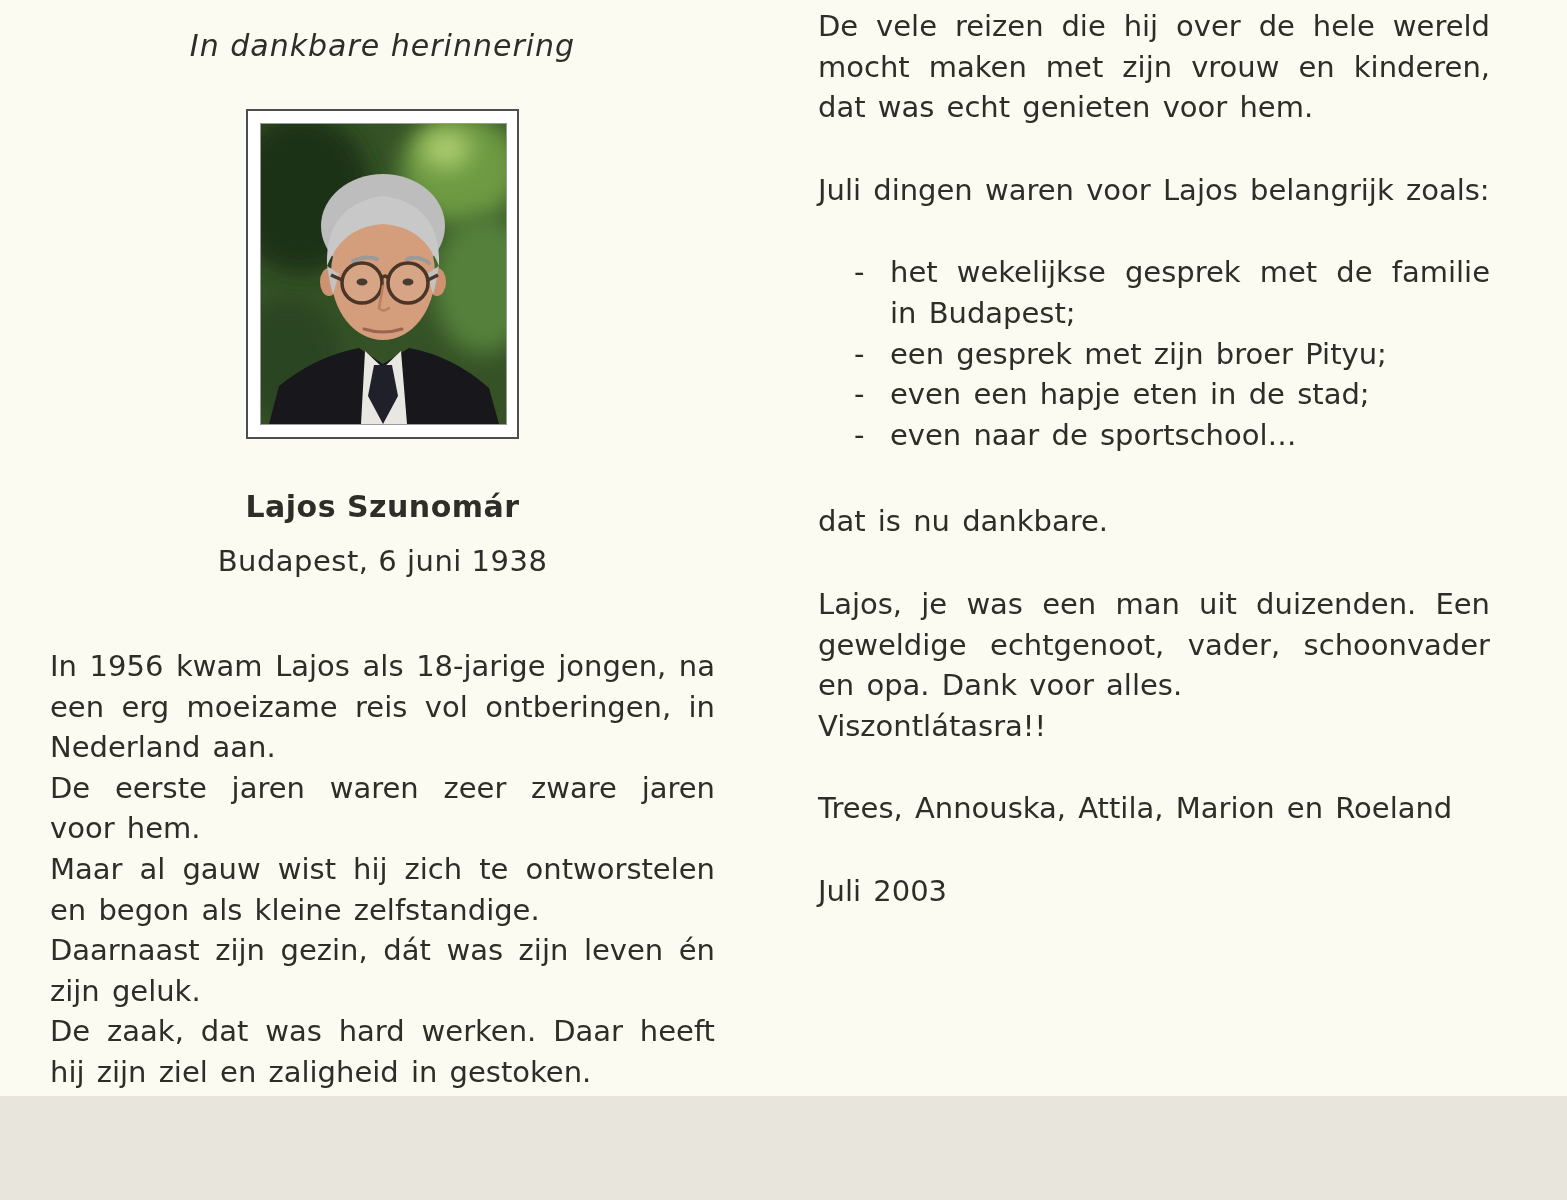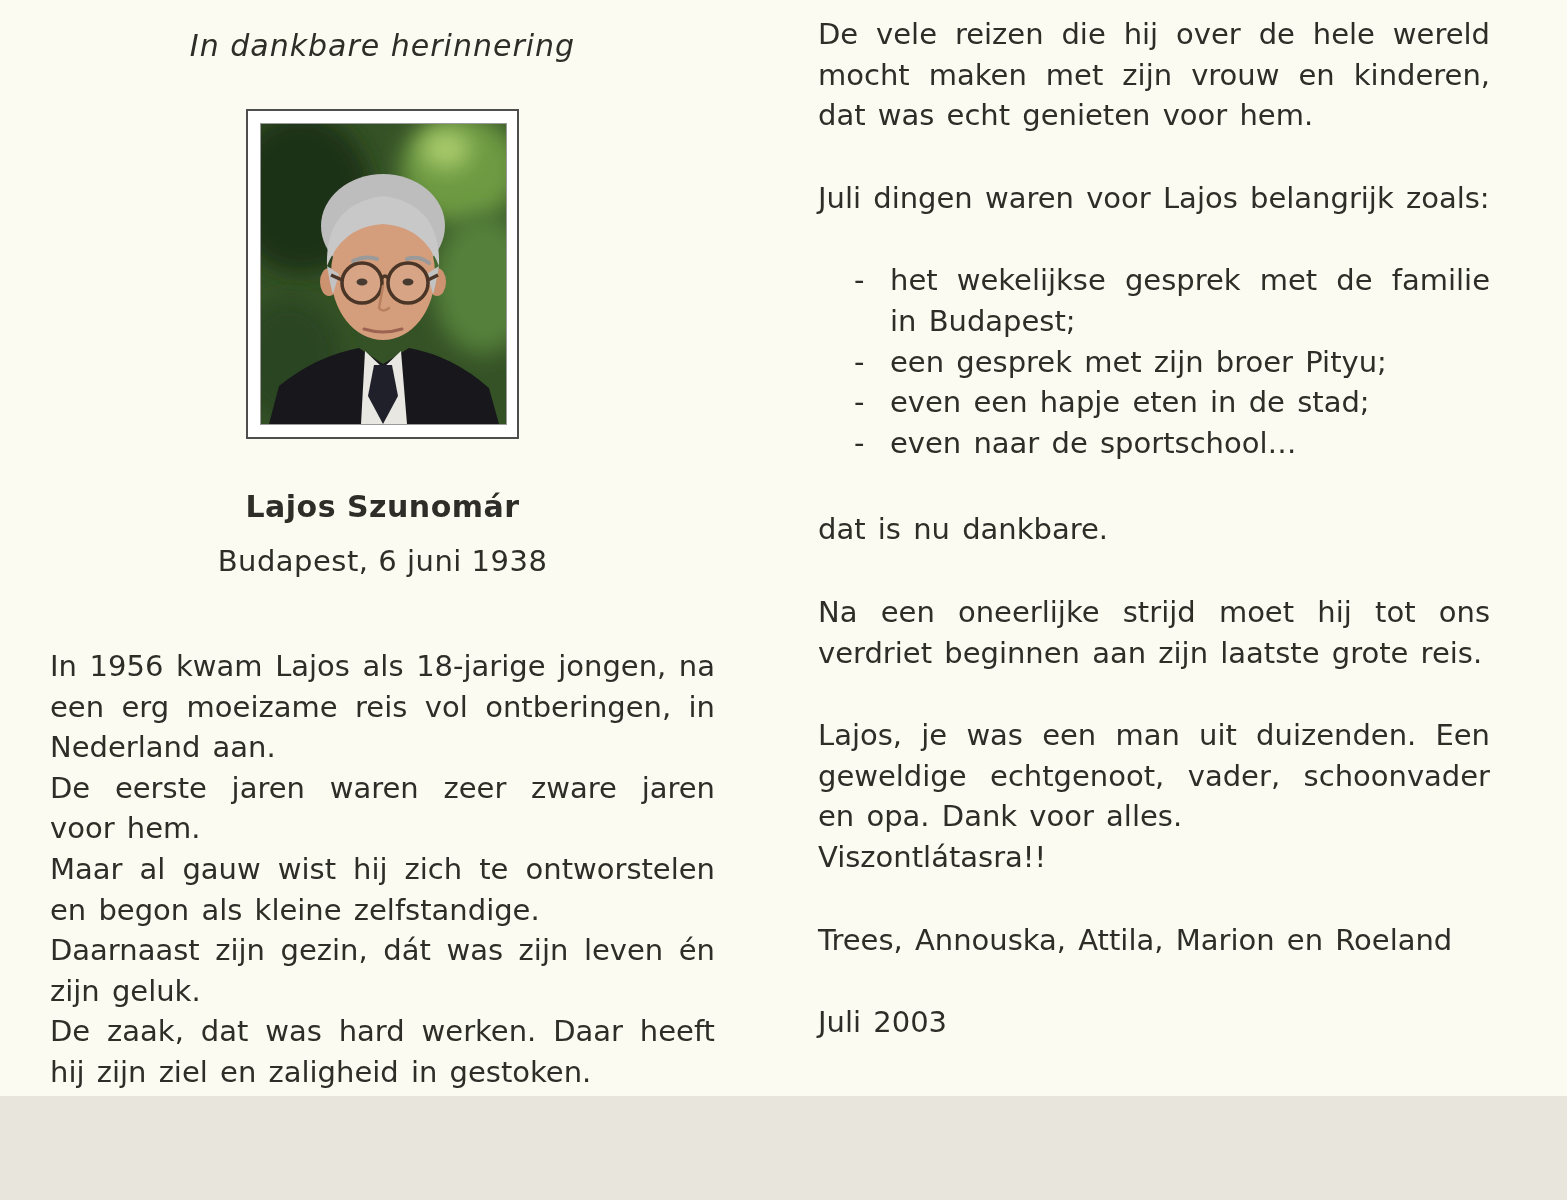--- a/index.html
+++ b/index.html
@@ -16,21 +16,21 @@
   }
   .col { box-sizing: border-box; }
   .col-left {
     width: 665px;
     margin-left: 50px;
     padding-top: 28px;
   }
   .col-right {
     width: 672px;
     margin-left: 103px;
-    padding-top: 14px;
+    padding-top: 6px;
   }
   .memorial-header {
     font-style: italic;
     font-size: 30px;
     text-align: center;
     letter-spacing: 1px;
     margin: 0;
     font-weight: 500;
   }
   .photo-frame {
@@ -194,21 +194,20 @@
           <span class="bullet-marker">-</span>
           <span class="bullet-text">even een hapje eten in de stad;</span>
         </div>
         <div class="bullet-item">
           <span class="bullet-marker">-</span>
           <span class="bullet-text">even naar de sportschool…</span>
         </div>
       </div>
 
       <p>dat is nu dankbare.</p>
-      <p>Na een oneerlijke strijd moet hij tot ons verdriet beginnen aan zijn laatste grote reis.</p>
       <p class="tight">Lajos, je was een man uit duizenden. Een geweldige echtgenoot, vader, schoonvader en opa. Dank voor alles.</p>
 
       <p class="farewell">Viszontlátasra!!</p>
       <p class="family-names">Trees, Annouska, Attila, Marion en Roeland</p>
       <p class="date-line">Juli 2003</p>
     </div>
   </div>
 
 </div>
 

